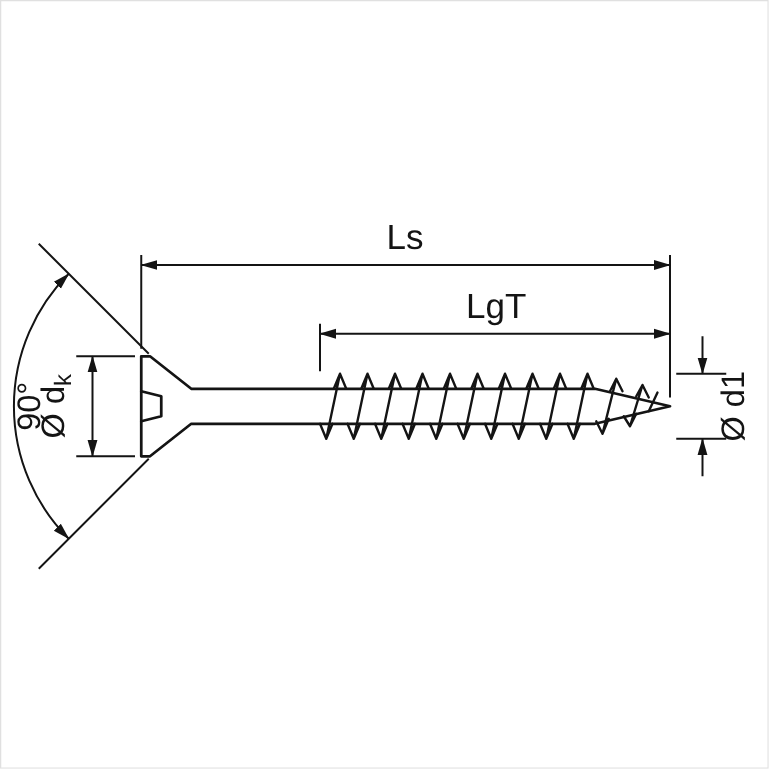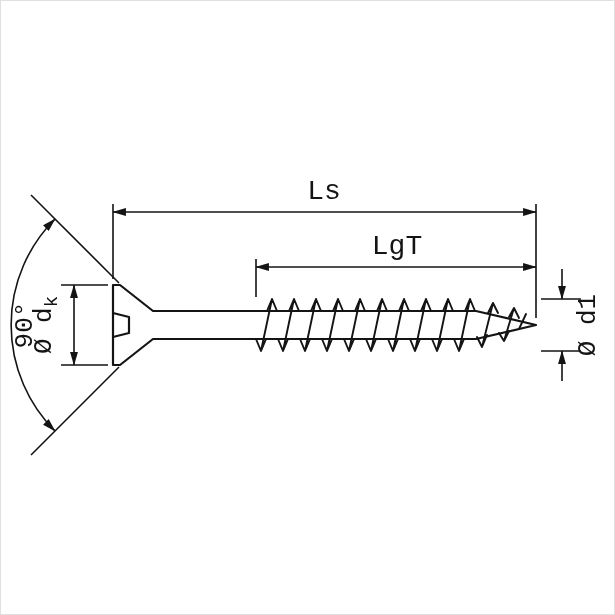--- a/index.html
+++ b/index.html
@@ -2,21 +2,21 @@
 <html><head>
 <meta charset="utf-8">
 <style>
   html,body{margin:0;padding:0;background:#fff;}
   .canvas{
     position:relative;
     width:615px;height:615px;
     background:#ffffff;
     border:1px solid #e0e0e0;
     box-sizing:border-box;
-    font-family:Liberation Mono, monospace;
+    font-family:Liberation Sans, sans-serif;
     overflow:hidden;
   }
   svg{position:absolute;left:0;top:0;}
   .outline{stroke:#141414;stroke-width:2.2;fill:none;stroke-linejoin:round;stroke-linecap:round;}
   .thread{stroke:#141414;stroke-width:1.9;fill:none;stroke-linejoin:round;stroke-linecap:round;}
   .dim{stroke:#141414;stroke-width:1.6;fill:none;}
   .lbl{fill:#141414;font-size:28px;}
   .lbl-rot{fill:#141414;font-size:26px;}
 </style>
 </head>

